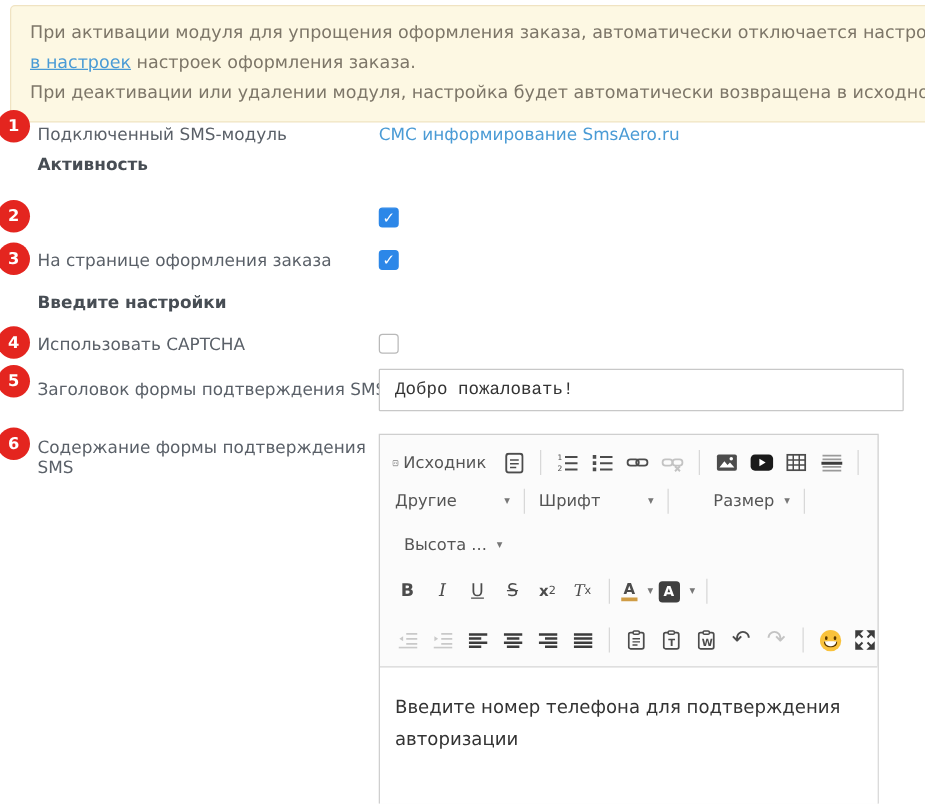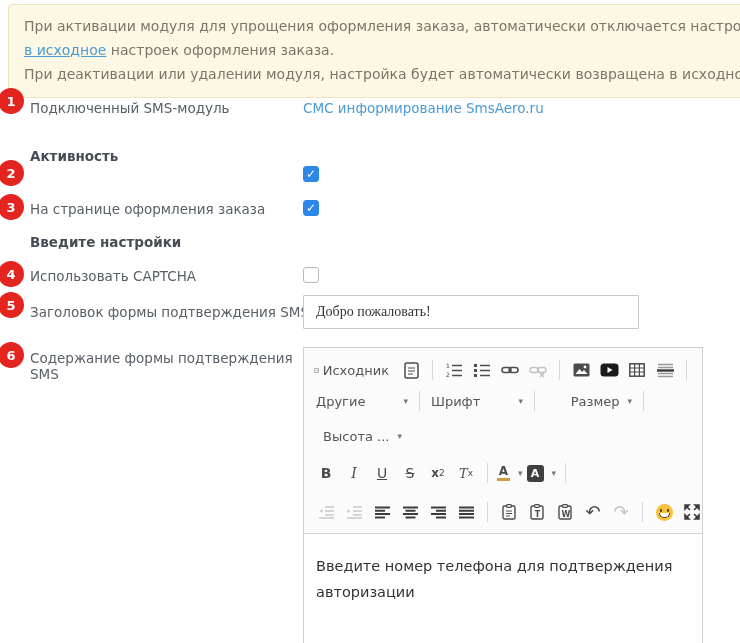--- a/index.html
+++ b/index.html
@@ -22,23 +22,23 @@
   .fheader{position:absolute;left:30px;font-size:13.5px;font-weight:bold;color:#474d54;}
   .flink{position:absolute;left:303px;font-size:13.5px;color:#4a9bd5;cursor:pointer;}
 
   .cbx{position:absolute;left:303px;width:16px;height:16px;border-radius:3px;
     border:1px solid #b9b9b9;background:#fff;box-sizing:border-box;
     display:flex;align-items:center;justify-content:center;cursor:pointer;}
   .cbx .mark{display:none;}
   .cbx.checked{background:#2c87e8;border-color:#2c87e8;}
   .cbx.checked .mark{display:block;color:#fff;font-size:12px;font-weight:bold;line-height:1;}
 
-  .tinput{position:absolute;left:303px;width:336px;height:34px;box-sizing:border-box;
+  .tinput{position:absolute;left:303px;width:420px;height:34px;box-sizing:border-box;
     border:1px solid #c8c8c8;border-radius:1px;padding:0 12px;font-size:14px;color:#333;
-    font-family:Liberation Serif, serif;background:#fff;outline:none;}
+    font-family:Liberation Mono, monospace;background:#fff;outline:none;}
 
   
   .editor{position:absolute;left:303px;top:347px;width:400px;height:330px;box-sizing:border-box;
     border:1px solid #cfcfcf;background:#fbfbfb;}
   .trow{display:flex;align-items:center;padding:3px 8px;}
   .trow.first{padding-top:9px;}
   .tbtn{display:inline-flex;align-items:center;justify-content:center;
     min-width:24px;height:26px;margin:0 2px;color:#4c4c4c;cursor:pointer;}
   .tbtn.disabled{color:#c3c3c3;cursor:default;}
   .src-label{font-size:13px;color:#555;margin-left:4px;}
@@ -66,35 +66,35 @@
   .arrowglyph{font-size:18px;line-height:1;}
   svg{display:block;}
 </style>
 </head>
 <body>
 
 <div class="page">
 
   <div class="notice">
     <span>При активации модуля для упрощения оформления заказа, автоматически отключается настройка "Показыват</span><br>
-    <a>в исходное</a><span> настроек оформления заказа.</span><br>
+    <a>в настроек</a><span> настроек оформления заказа.</span><br>
     <span>При деактивации или удалении модуля, настройка будет автоматически возвращена в исходное состояние.</span>
   </div>
 
   <div class="badge" style="top:88px">1</div>
   <div class="badge" style="top:160px">2</div>
   <div class="badge" style="top:194px">3</div>
   <div class="badge" style="top:261px">4</div>
   <div class="badge" style="top:292px">5</div>
   <div class="badge" style="top:342px">6</div>
 
   <div class="flabel" style="top:100px">Подключенный SMS-модуль</div>
   <a class="flink" style="top:100px">СМС информирование SmsAero.ru</a>
 
-  <div class="fheader" style="top:148px">Активность</div>
+  <div class="fheader" style="top:124px">Активность</div>
 
   <div class="cbx checked" style="top:166px">
       <span class="mark">✓</span>
     </div>
 
   <div class="flabel" style="top:201px">На странице оформления заказа</div>
   <div class="cbx checked" style="top:200px">
       <span class="mark">✓</span>
     </div>
 

